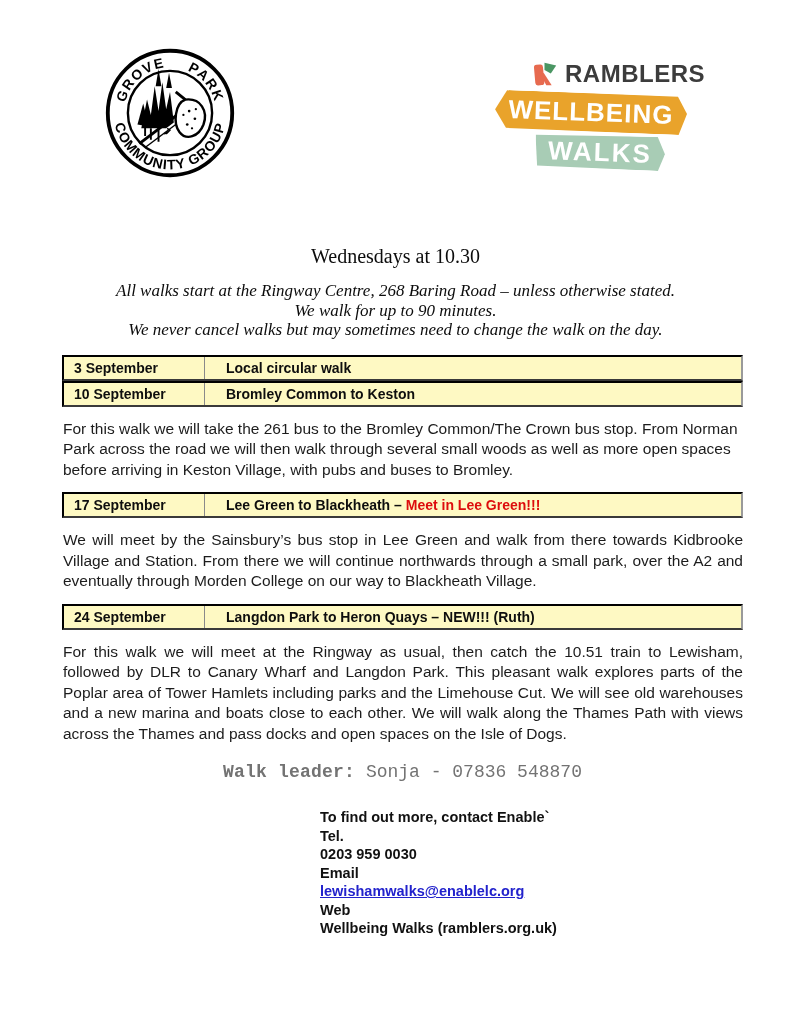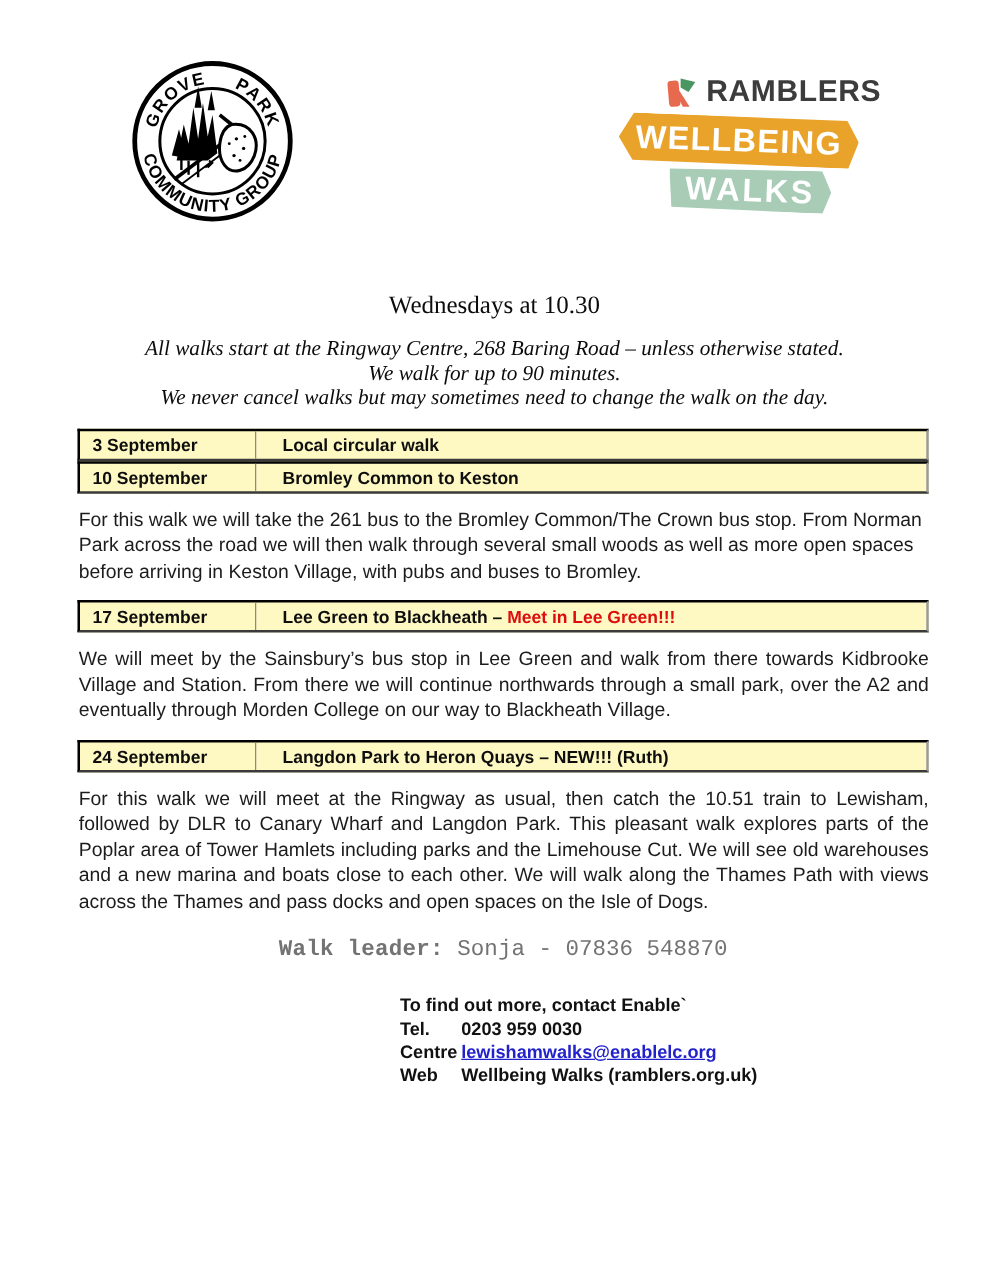--- a/index.html
+++ b/index.html
@@ -50,21 +50,21 @@
   .doc { padding-top: 231px; }
   .page-title {
     margin: 0; text-align: center;
     font-family: "Liberation Serif", serif;
     font-size: 26px; font-weight: bold; line-height: 31px;
     color: #0c0c0c; letter-spacing: 0.2px;
   }
   .page-subtitle {
     text-align: center;
     font-family: "Liberation Serif", serif;
-    font-size: 20px; line-height: 26px; color: #0c0c0c;
+    font-size: 20px; line-height: 26px; color: #0c0c0c; margin-top: 12px;
   }
   .intro {
     margin-top: 12px; text-align: center;
     font-family: "Liberation Serif", serif;
     font-style: italic; font-size: 17px; line-height: 19.5px;
     color: #0c0c0c;
   }
   
   .content { margin: 15px 48px 0 62px; width: 681px; box-sizing: border-box; }
   .walk-header {
@@ -89,21 +89,21 @@
     margin-top: 16px; text-align: center;
     font-family: Liberation Mono, monospace;
     font-size: 18px; line-height: 24px; color: #737373;
   }
   .walk-leader b { letter-spacing: 0.2px; }
   .contact {
     margin: 24px 0 0 258px;
     font-weight: bold; font-size: 14.5px; line-height: 18.5px;
     color: #111;
   }
-  .contact-row { display: flex; }
+  .contact-row { display: flex; flex-direction: column; }
   .c-label { width: 49px; flex: none; }
   .email-link { color: #2222cc; text-decoration: underline; cursor: pointer; }
 </style>
 </head>
 <body>
 
 <div class="logo-community">
   <svg viewBox="0 0 140 140" width="134" height="134">
     <circle cx="70" cy="70" r="65" fill="none" stroke="#000" stroke-width="4"></circle>
     <circle cx="70" cy="70" r="44" fill="none" stroke="#000" stroke-width="2.5"></circle>
@@ -199,21 +199,21 @@
 
     <div class="walk-leader"><b>Walk leader:</b><span> Sonja - 07836 548870</span></div>
 
     <div class="contact">
       <div>To find out more, contact Enable`</div>
       <div class="contact-row">
         <span class="c-label">Tel.</span>
         <span>0203 959 0030</span>
       </div>
       <div class="contact-row">
-        <span class="c-label">Centre</span>
+        <span class="c-label">Email</span>
         <span class="email-link">lewishamwalks@enablelc.org</span>
       </div>
       <div class="contact-row">
         <span class="c-label">Web</span>
         <span>Wellbeing Walks (ramblers.org.uk)</span>
       </div>
     </div>
 
   </div>
 </div>

